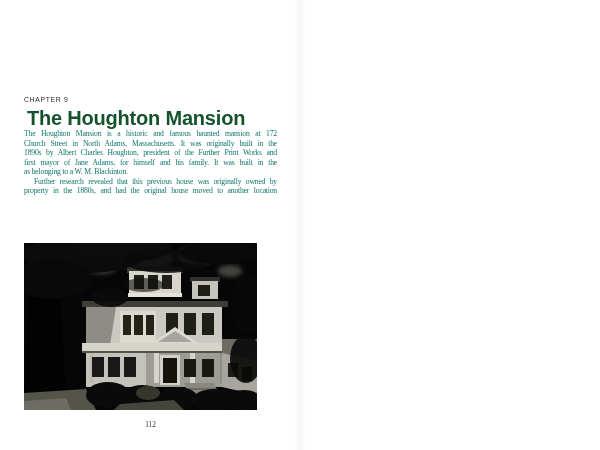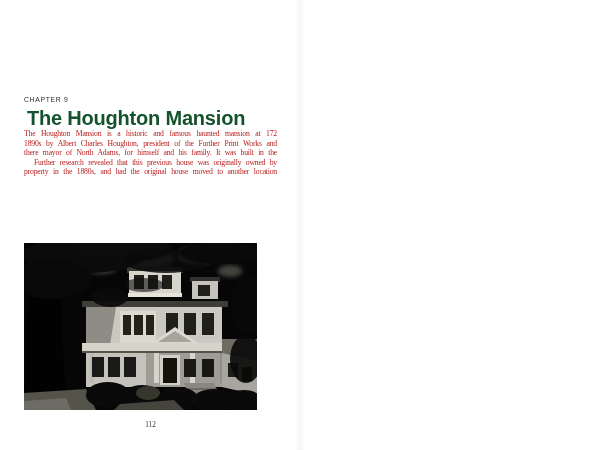--- a/index.html
+++ b/index.html
@@ -8,21 +8,21 @@
   .spread{position:absolute;left:0;top:0;width:600px;height:450px;background:#ffffff;}
   .page{position:absolute;top:0;width:300px;height:450px;}
   .page-left{left:0;}
   .page-right{left:300px;}
   .gutter{position:absolute;left:294px;top:0;width:12px;height:450px;
           background:linear-gradient(90deg,rgba(0,0,0,0) 0%,rgba(0,0,0,0.035) 50%,rgba(0,0,0,0) 100%);}
   .chapter-label{position:absolute;left:24px;top:96px;font-family:"Liberation Sans",sans-serif;
           font-size:6.8px;letter-spacing:0.7px;color:#2c2a27;font-weight:500;}
   .chapter-title{position:absolute;left:23px;top:103px;margin:4px;font-family:"Liberation Sans",sans-serif;
           font-size:20px;letter-spacing:-0.2px;color:#14532d;font-weight:bold;white-space:nowrap;}
-  .body-text{position:absolute;color:#b91c1c;}
+  .body-text{position:absolute;color:#0f766e;}
   .body-left{left:24px;top:129px;width:253px;}
   .bodyline{font-size:7.7px;line-height:9.5px;letter-spacing:-0.2px;white-space:nowrap;
           overflow:hidden;text-align:justify;text-align-last:justify;}
   .bodyline.endline{text-align-last:left;}
   .para.indent .bodyline:first-child{text-indent:10px;}
   .photo{position:absolute;margin:0;padding:0;line-height:0;}
   .photo-left{left:24px;top:243px;width:233px;height:167px;}
   .photo svg{display:block;filter:blur(0.3px) contrast(1.03);}
   .page-number{position:absolute;font-size:7.2px;color:#2e2c29;text-align:center;}
   .pn-left{left:24px;top:421px;width:253px;}
@@ -32,22 +32,24 @@
 
 <div class="spread">
   <div class="gutter"></div>
 
   <div class="page page-left">
     <div class="chapter-label">CHAPTER 9</div>
     <h1 class="chapter-title">The Houghton Mansion</h1>
     <div class="body-text body-left">
         <div class="para">
           <div class="bodyline">The Houghton Mansion is a historic and famous haunted mansion at 172</div>
+          <div class="bodyline">Church Street in North Adams, Massachusetts. It was originally built in the</div>
           <div class="bodyline">1890s by Albert Charles Houghton, president of the Further Print Works and</div>
-          <div class="bodyline">there mayor of North Adams, for himself and his family. It was built in the</div>
+          <div class="bodyline">first mayor of Jane Adams, for himself and his family. It was built in the</div>
+          <div class="bodyline endline">as belonging to a W. M. Blackinton.</div>
         </div>
         <div class="para indent">
           <div class="bodyline">Further research revealed that this previous house was originally owned by</div>
           <div class="bodyline">property in the 1880s, and had the original house moved to another location</div>
         </div>
       </div>
 
     <figure class="photo photo-left">
       <svg width="233" height="167" viewBox="0 0 233 167" xmlns="http://www.w3.org/2000/svg">
         <defs>

